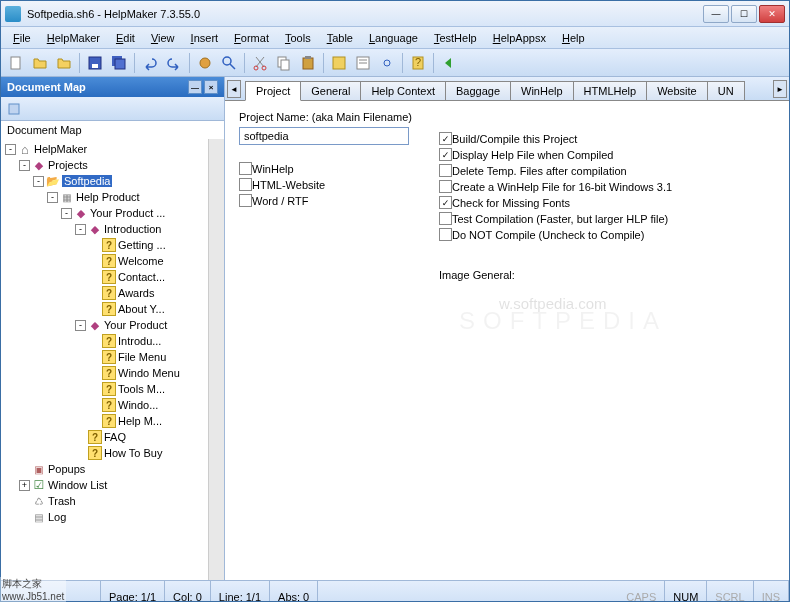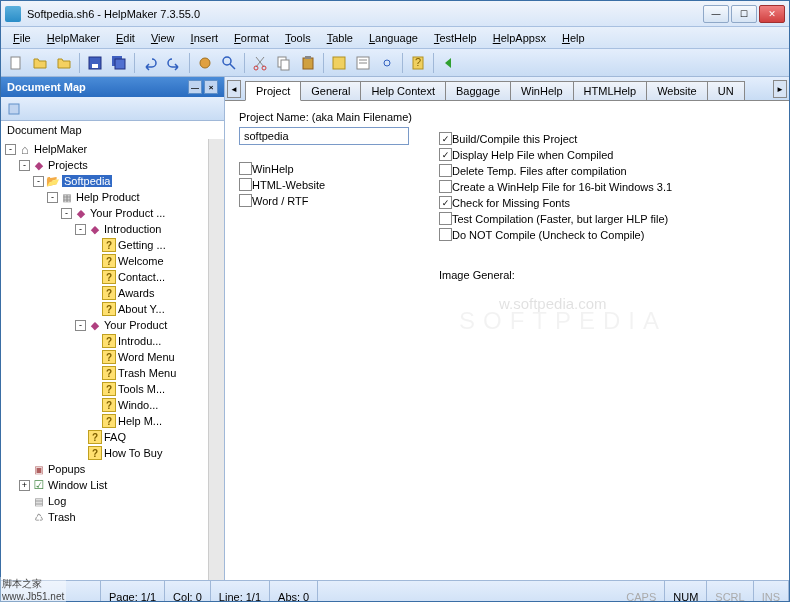--- a/index.html
+++ b/index.html
@@ -321,29 +321,29 @@
               <span class="noexp"></span>
               <span class="ticon ic-q">?</span>
               <span>Introdu...</span>
             </div>
           </li>
           <li>
             <div class="row">
               <span class="indent" style="width: 84px;"></span>
               <span class="noexp"></span>
               <span class="ticon ic-q">?</span>
-              <span>Word Menu</span>
-            </div>
-          </li>
-          <li>
-            <div class="row">
-              <span class="indent" style="width: 84px;"></span>
-              <span class="noexp"></span>
-              <span class="ticon ic-q">?</span>
-              <span>Trash Menu</span>
+              <span>File Menu</span>
+            </div>
+          </li>
+          <li>
+            <div class="row">
+              <span class="indent" style="width: 84px;"></span>
+              <span class="noexp"></span>
+              <span class="ticon ic-q">?</span>
+              <span>Windo Menu</span>
             </div>
           </li>
           <li>
             <div class="row">
               <span class="indent" style="width: 84px;"></span>
               <span class="noexp"></span>
               <span class="ticon ic-q">?</span>
               <span>Tools M...</span>
             </div>
           </li>
@@ -392,30 +392,30 @@
               <span class="indent" style="width: 14px;"></span>
               <span class="exp">+</span>
               <span class="ticon ic-check"></span>
               <span>Window List</span>
             </div>
           </li>
           <li>
             <div class="row">
               <span class="indent" style="width: 14px;"></span>
               <span class="noexp"></span>
+              <span class="ticon ic-trash"></span>
+              <span>Trash</span>
+            </div>
+          </li>
+          <li>
+            <div class="row">
+              <span class="indent" style="width: 14px;"></span>
+              <span class="noexp"></span>
               <span class="ticon ic-log"></span>
               <span>Log</span>
-            </div>
-          </li>
-          <li>
-            <div class="row">
-              <span class="indent" style="width: 14px;"></span>
-              <span class="noexp"></span>
-              <span class="ticon ic-trash"></span>
-              <span>Trash</span>
             </div>
           </li>
         </ul>
       <div class="tree-scroll"></div>
     </div>
   </div>
 
   <div class="content">
     <div class="tab-arrow l">◄</div>
     <div class="tab-arrow r">►</div>

